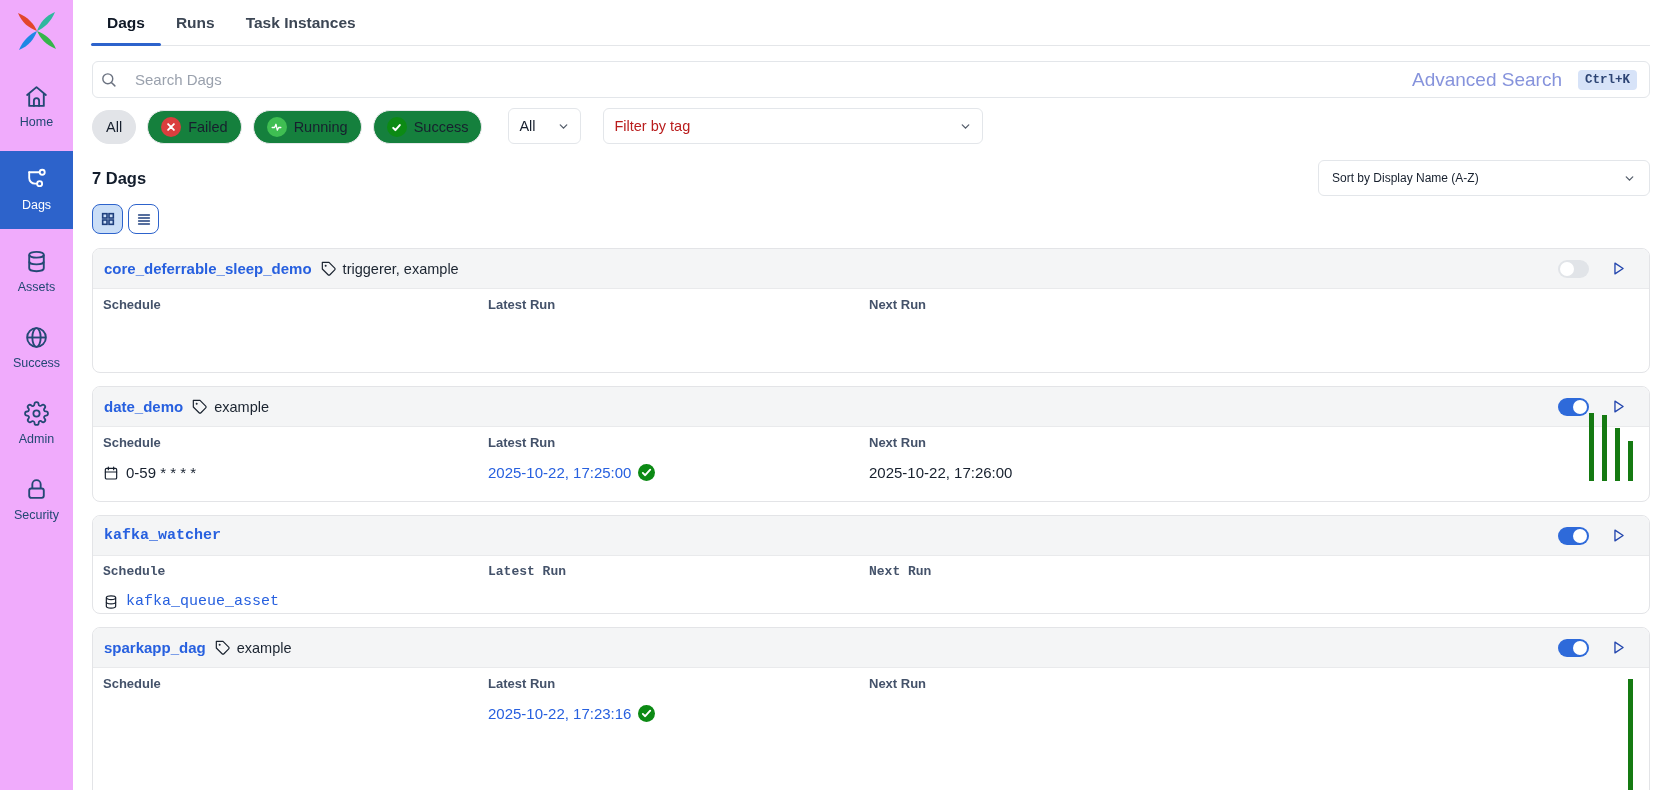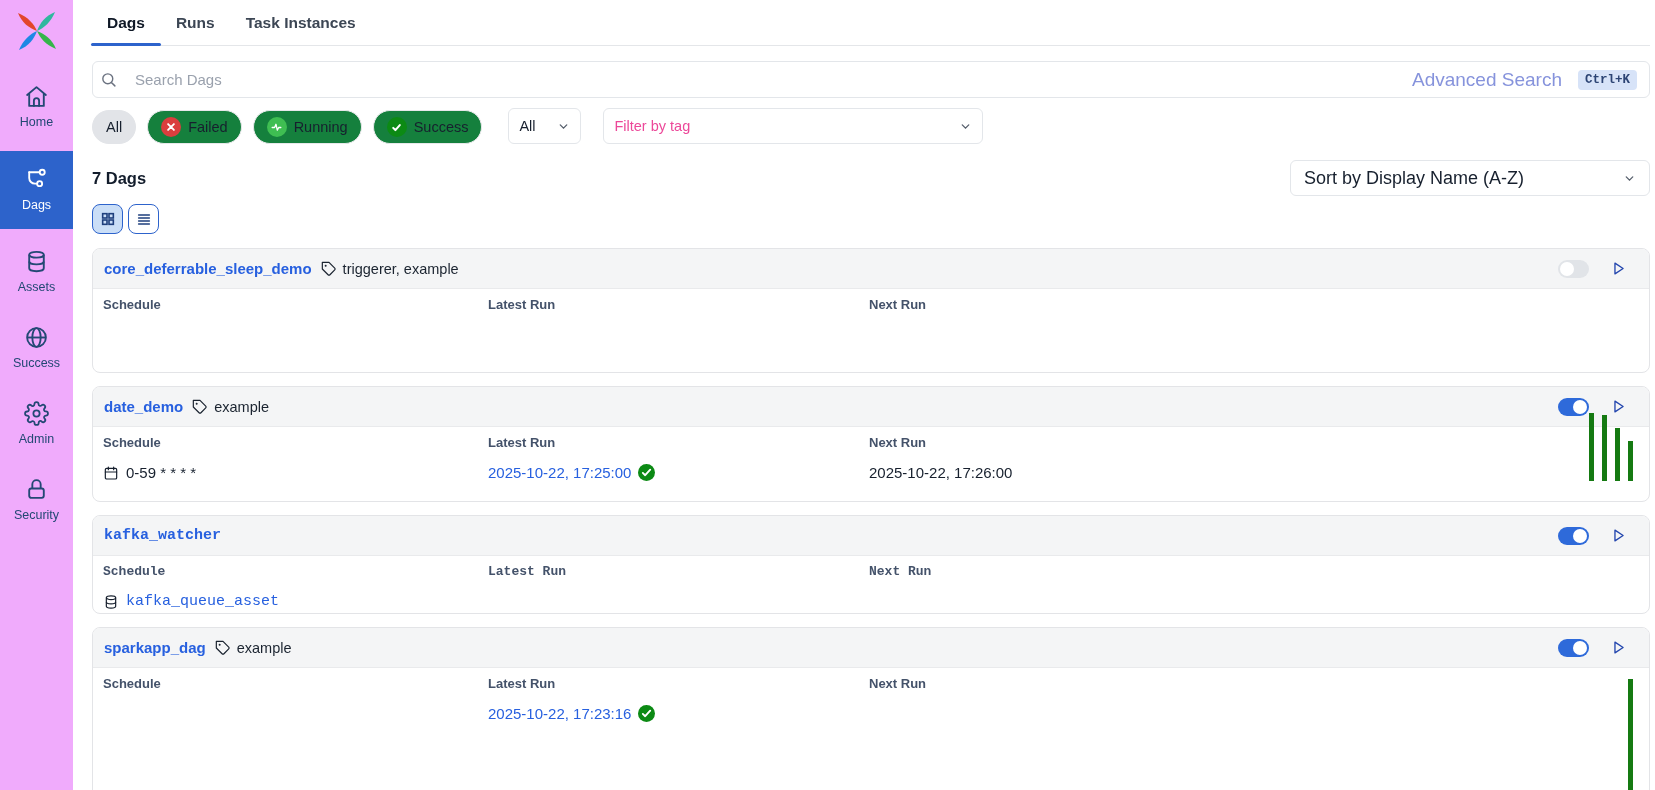--- a/index.html
+++ b/index.html
@@ -35,25 +35,25 @@
 
   .pill-row { margin-top:10px; display:flex; align-items:flex-end; gap:11px; }
   .pill { height:34px; border-radius:17px; border:1px solid #e7e8ea; background:#15803d;
     display:flex; align-items:center; gap:7px; padding:0 13px; font-size:14.5px; cursor:pointer; }
   .pill.plain { background:#e2e4e8; border-color:#e2e4e8; }
   .state-dot { width:20px; height:20px; border-radius:50%; display:flex; align-items:center; justify-content:center; }
   .sel { height:36px; border:1px solid #e3e6ea; border-radius:6px; background:#fff;
     display:flex; align-items:center; justify-content:space-between; padding:0 10px; font-size:14.5px; cursor:pointer; }
   .sel .chev { color:#555e6b; }
   .sel.state { width:73px; margin-left:15px; }
-  .sel.tags { width:380px; margin-left:11px; color:#ec4899; }
+  .sel.tags { width:380px; margin-left:11px; color:#b91c1c; }
 
   .summary-row { margin-top:16px; display:flex; align-items:center; justify-content:space-between; }
   .count { font-size:16.5px; font-weight:700; color:#121c2b; }
-  .sel.sort { width:360px; font-size:18px; padding:0 13px; }
+  .sel.sort { width:332px; font-size:12px; padding:0 13px; }
 
   .view-row { margin-top:8px; display:flex; gap:5px; }
   .view-btn { width:31px; height:30px; border:1.5px solid #2d63cc; border-radius:8px; background:#fff;
     display:flex; align-items:center; justify-content:center; color:#1e3f7d; cursor:pointer; }
   .view-btn.active { background:#cadef7; }
 
   
   .cards { margin-top:14px; display:flex; flex-direction:column; gap:13px; }
   .card { border:1px solid #e3e4e7; border-radius:8px; overflow:hidden; position:relative; background:#fff; }
   .card-header { background:#f4f5f6; height:40px; display:flex; align-items:center;

